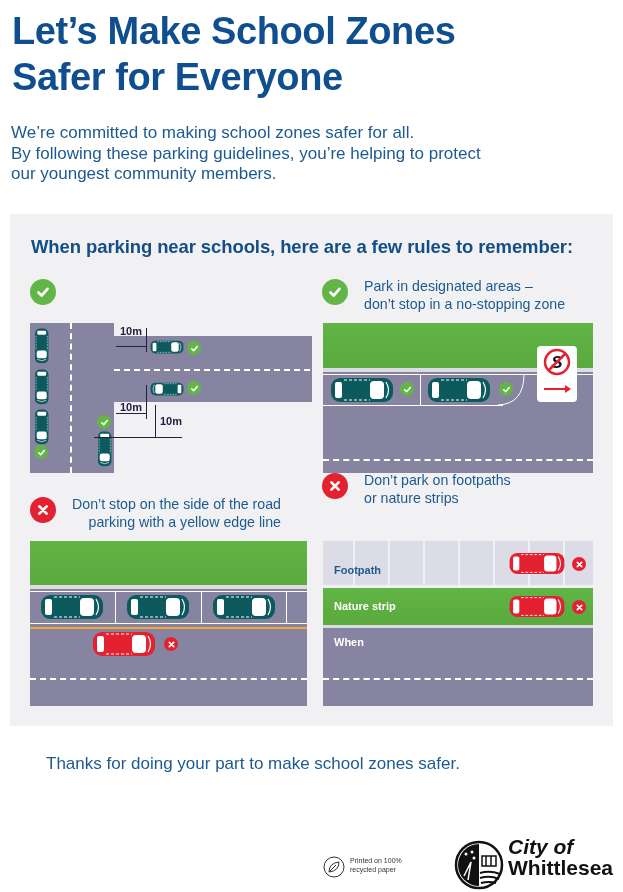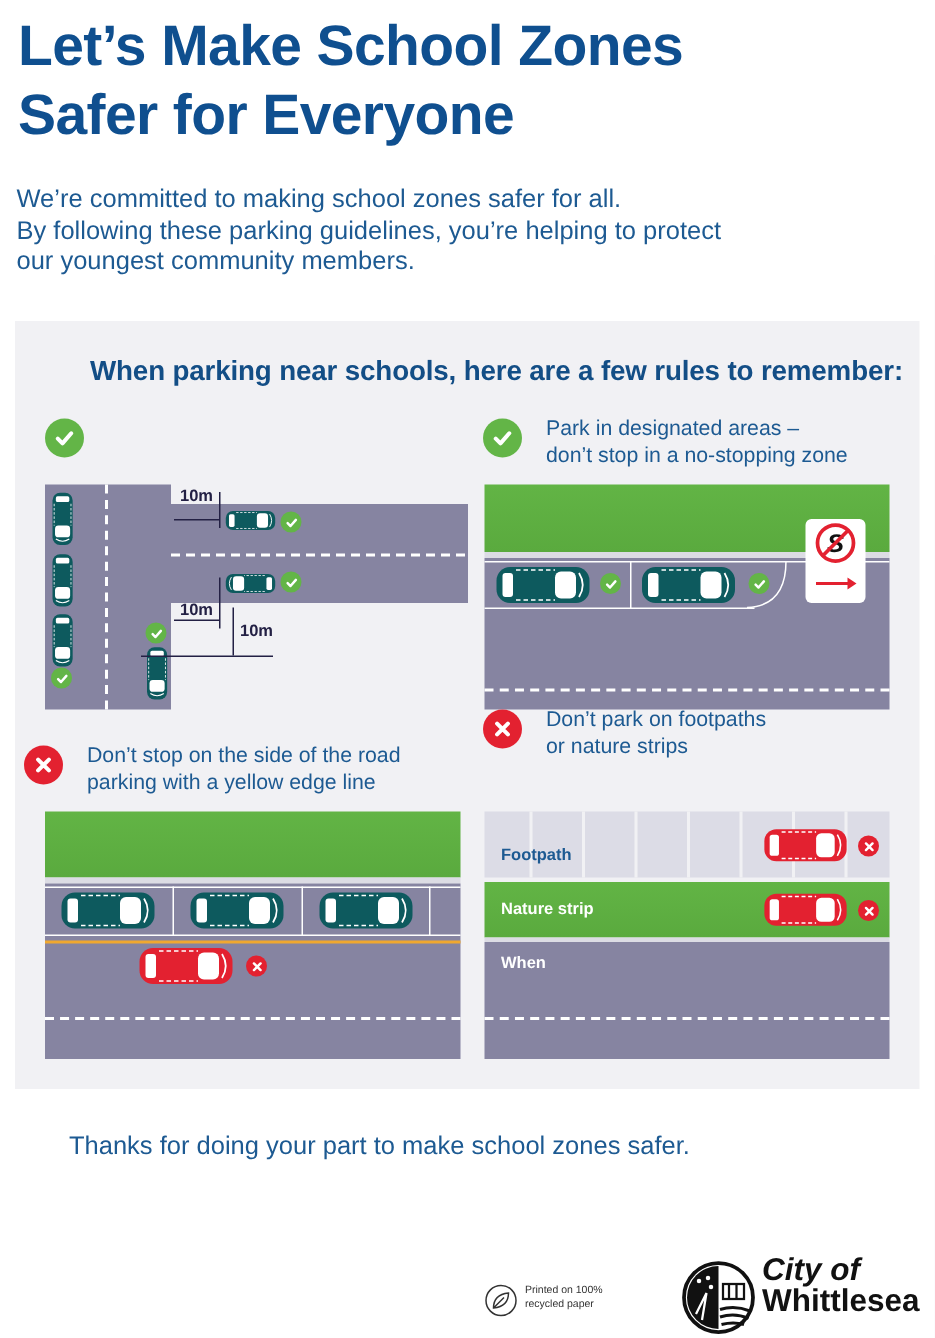--- a/index.html
+++ b/index.html
@@ -1,21 +1,21 @@
 <!DOCTYPE html>
 <html><head>
 <meta charset="utf-8">
 <style>
   html, body { margin: 0; padding: 0; background: #ffffff; }
   body { width: 623px; height: 892px; position: relative; overflow: hidden; font-family: "Liberation Sans", sans-serif; }
   .abs { position: absolute; }
   .title { left: 12px; top: 8px; color: #0f4f8f; font-weight: 700; font-size: 38px; line-height: 46px; letter-spacing: -0.4px; }
   .intro { left: 11px; top: 123px; color: #1d5a92; font-size: 17px; line-height: 20.5px; }
   .panel { left: 10px; top: 214px; width: 603px; height: 512px; background: #f1f1f4; }
-  .panel-head { left: 31px; top: 236px; color: #134e86; font-weight: 700; font-size: 18.5px; letter-spacing: -0.1px; margin-left: 29px; }
+  .panel-head { left: 31px; top: 236px; color: #134e86; font-weight: 700; font-size: 18.5px; letter-spacing: -0.1px; }
   .rule { display: flex; align-items: flex-start; }
   .badge { width: 26px; height: 26px; border-radius: 50%; display: flex; align-items: center; justify-content: center; flex-shrink: 0; }
   .badge.ok { background: #63b547; }
   .badge.no { background: #e32130; }
   .rule-text { margin-left: 16px; color: #1d5a92; font-size: 14.2px; line-height: 18px; margin-top: -2px; }
   .road { background: #8684a1; }
   .grass { background: linear-gradient(180deg,#62b445 0%,#5aaa3e 100%); }
   .dash-h { height: 0; border-top: 2px dashed #ffffff; }
   .dash-v { width: 0; border-left: 2px dashed #ffffff; }
   .line-w { background: #ffffff; }
@@ -195,21 +195,21 @@
     <svg width="40" height="56">
       <circle cx="20" cy="16" r="12" fill="#fff" stroke="#e32130" stroke-width="2.5"></circle>
       <text x="20" y="22" text-anchor="middle" font-family="Liberation Sans, sans-serif" font-weight="700" font-style="italic" font-size="17" fill="#111">S</text>
       <line x1="11" y1="25" x2="29" y2="7" stroke="#e32130" stroke-width="2.5"></line>
       <line x1="7" y1="43" x2="30" y2="43" stroke="#e32130" stroke-width="2"></line>
       <path d="M28 39 L34 43 L28 47 Z" fill="#e32130"></path>
     </svg>
   </div>
 </div>
 
-<div class="abs rule" style="left:16px; top:497px;">
+<div class="abs rule" style="left:30px; top:497px;text-align:right;">
   <div class="badge no">
       <svg width="18" height="18">
         <use href="#cross"></use>
       </svg>
     </div>
   <div class="rule-text">
     <div>Don’t stop on the side of the road</div>
     <div>parking with a yellow edge line</div>
   </div>
 </div>

